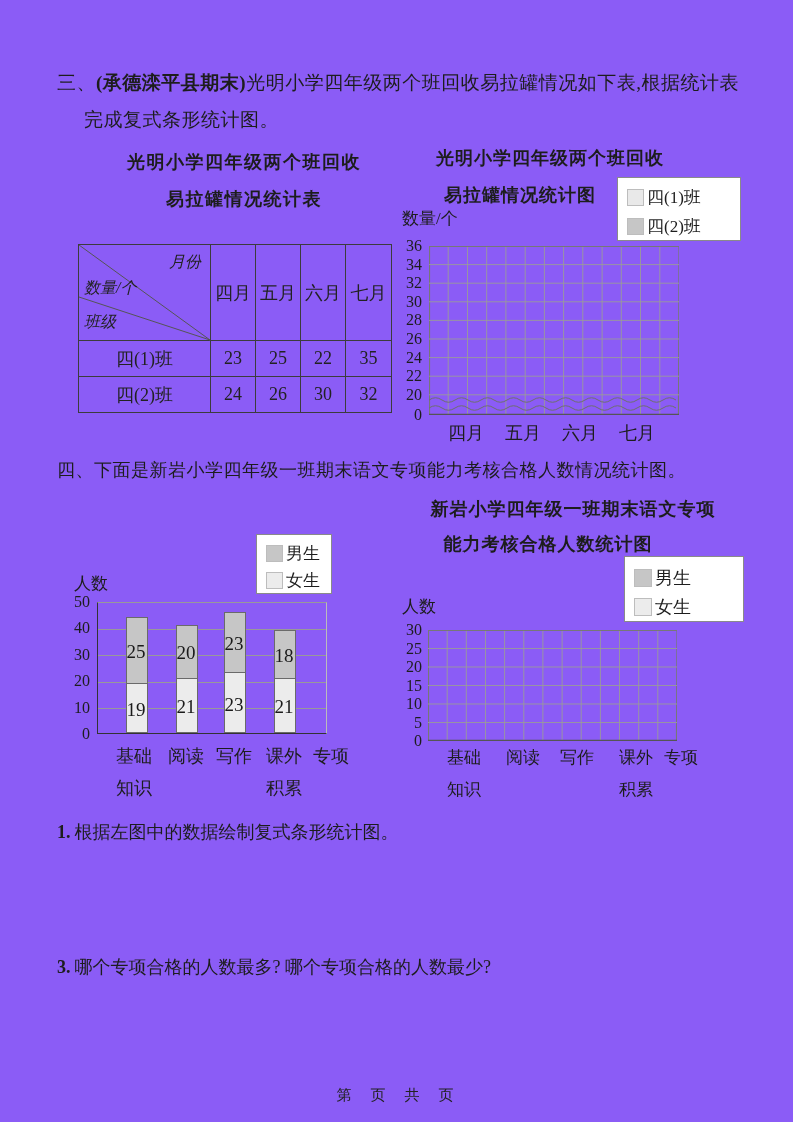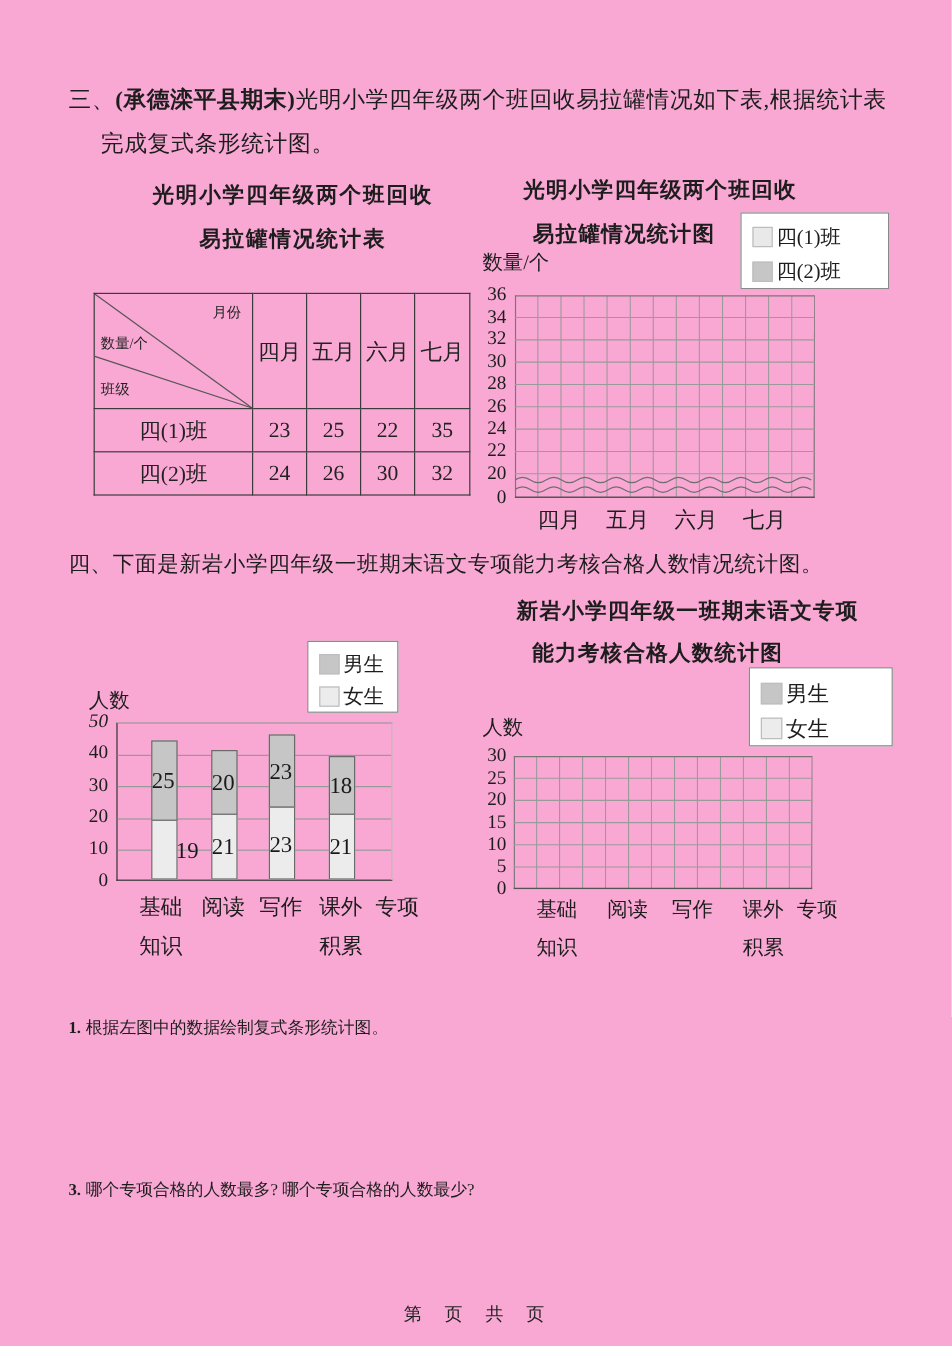--- a/index.html
+++ b/index.html
@@ -1,49 +1,49 @@
 <!DOCTYPE html>
 <html><head>
 <meta charset="utf-8">
 <style>
   html,body{margin:0;padding:0;background:#e9e9e9;}
   .page{
-    position:relative;width:793px;height:1122px;background:#f9a8d4;
+    position:relative;width:793px;height:1122px;background:#8b5cf6;
     font-family:"Liberation Serif","DejaVu Serif",serif;color:#1d1d1d;
     overflow:hidden;margin:0 auto;
   }
   .abs{position:absolute;}
   .bold{font-weight:700;}
   .ctr{text-align:center;}
   .hline{font-size:19px;letter-spacing:0.5px;white-space:nowrap;}
   .tbl-title{font-size:18px;font-weight:700;letter-spacing:1.5px;}
   .chart-title{font-size:18px;font-weight:700;letter-spacing:1px;white-space:nowrap;}
   .ylab{font-size:17px;white-space:nowrap;}
   table.stats{border-collapse:collapse;table-layout:fixed;}
   table.stats td,table.stats th{
     border:1.5px solid #3c3c3c;padding:0;font-weight:400;
     font-size:18px;text-align:center;vertical-align:middle;color:#222;
   }
   .corner{position:relative;}
-  .corner span{position:absolute;font-size:12px;white-space:nowrap;}
+  .corner span{position:absolute;font-size:16px;white-space:nowrap;font-style:italic;}
   .corner svg{position:absolute;left:0;top:0;}
   .legend{
     background:#fff;border:1.5px solid #8a8a8a;box-sizing:border-box;
   }
   .legend .lrow{position:absolute;left:9px;display:flex;align-items:center;gap:3px;}
   .legend .sw{display:inline-block;border:0.5px solid #bdbdbd;}
   .legend .ll{font-size:17px;white-space:nowrap;}
   .ticks span{position:absolute;right:2px;font-size:16px;line-height:19px;}
   .xlab{position:absolute;font-size:17px;text-align:center;white-space:nowrap;}
   .plot2{box-sizing:border-box;border-left:1.5px solid #333;border-bottom:1.5px solid #333;
          border-top:1px solid #999;border-right:1px solid #bbb;}
   .hgrid{position:absolute;left:0;width:100%;height:1px;background:#999;}
   .barseg{position:absolute;box-sizing:border-box;border:1px solid #6a6a6a;}
   .bval{position:absolute;font-size:19px;text-align:center;width:30px;color:#1a1a1a;}
-  .qline{font-size:14px;white-space:nowrap;margin-top:28px;}
+  .qline{font-size:18px;white-space:nowrap;}
   .qline b{margin-right:4px;}
   .footer{font-size:15px;letter-spacing:2px;color:#222;}
 </style>
 </head>
 <body>
 
 <div class="page">
 
   <div class="abs hline" style="left:57px;top:70px;">
     <span>三、</span><span class="bold">(承德滦平县期末)</span><span>光明小学四年级两个班回收易拉罐情况如下表,根据统计表</span>
@@ -166,21 +166,21 @@
         <span class="sw" style="width: 15px; height: 15px; background: rgb(198, 198, 198);"></span>
         <span class="ll" style="font-size: 17px;">男生</span>
       </div>
       <div class="lrow" style="top: 34px;">
         <span class="sw" style="width: 15px; height: 15px; background: rgb(236, 236, 236);"></span>
         <span class="ll" style="font-size: 17px;">女生</span>
       </div>
     </div>
   <div class="abs ylab" style="left:74px;top:572px;">人数</div>
   <div class="abs ticks" id="yticks2" style="left:58px;top:602px;width:34px;height:145px;font-size:17px;">
-      <span style="top: -10px; font-style: italic;">50</span>
+      <span style="top: -10px;">50</span>
       <span style="top: 16.4px;">40</span>
       <span style="top: 42.8px;">30</span>
       <span style="top: 69.2px;">20</span>
       <span style="top: 95.6px;">10</span>
       <span style="top: 122px;">0</span>
     </div>
   <div class="abs plot2" id="plot2" style="left:97px;top:602px;width:230px;height:132px;">
       <div class="hgrid" style="top: 25.9px;"></div>
       <div class="hgrid" style="top: 52.3px;"></div>
       <div class="hgrid" style="top: 78.7px;"></div>
@@ -261,21 +261,21 @@
 
   <div class="abs qline" style="left:57px;top:820px;">
     <b>1.</b><span>根据左图中的数据绘制复式条形统计图。</span>
   </div>
   <div class="abs qline" style="left:57px;top:955px;">
     <b>3.</b><span>哪个专项合格的人数最多? 哪个专项合格的人数最少?</span>
   </div>
 
   <div class="abs footer ctr" style="left:246px;top:1086px;width:300px;">第　页　共　页</div>
 
-<div class="abs bval" style="left: 121px; top: 698.92px; margin-left: 20px;">19</div>
+<div class="abs bval" style="left: 121px; top: 698.92px;">19</div>
     <div class="abs bval" style="left: 121px; top: 640.84px;">25</div>
     <div class="abs bval" style="left: 171px; top: 696.28px;">21</div>
     <div class="abs bval" style="left: 171px; top: 642.16px;">20</div>
     <div class="abs bval" style="left: 219px; top: 693.64px;">23</div>
     <div class="abs bval" style="left: 219px; top: 632.92px;">23</div>
     <div class="abs bval" style="left: 269px; top: 696.28px;">21</div>
     <div class="abs bval" style="left: 269px; top: 644.8px;">18</div>
   </div>
 
 </body></html>

